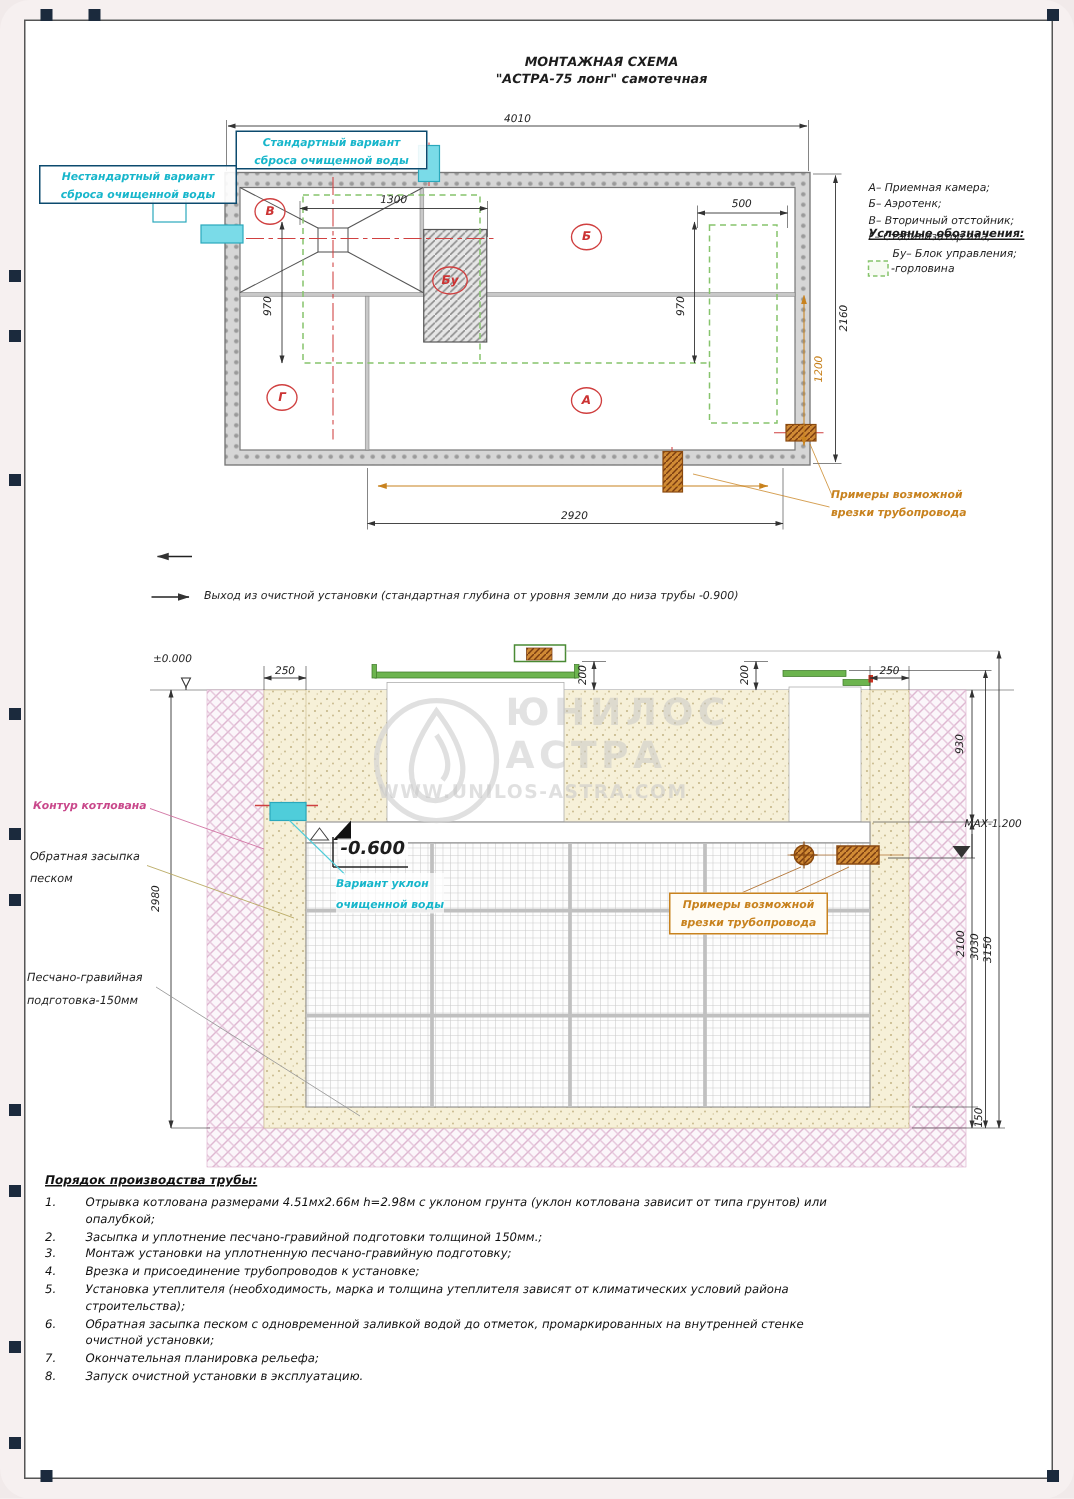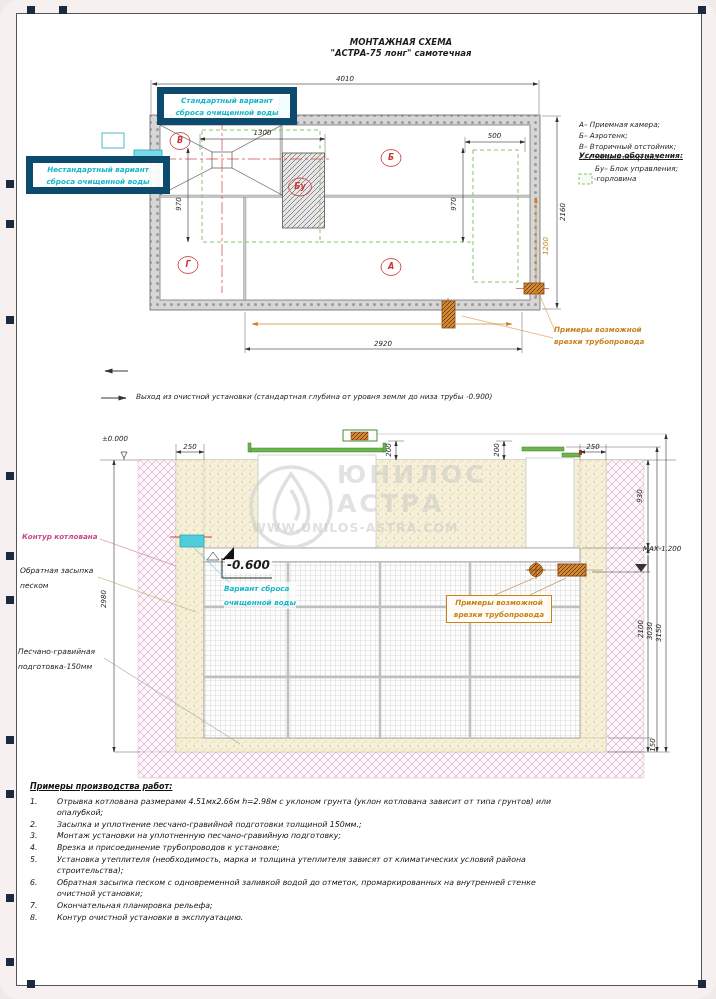--- a/index.html
+++ b/index.html
@@ -11,21 +11,21 @@
   .pre{white-space:pre-line;}
   .c{text-align:center;}
   .rot{transform:rotate(-90deg);}
   .b{font-weight:bold;}
   .dim{font-size:7px;color:#222;}
   .dimo{font-size:7px;color:#c8821e;}
   .big{font-size:12px;font-weight:bold;background:rgba(255,255,255,.85);padding:0 2px;}
   .cyan{color:#17b6cb;}
   .orange{color:#c8821e;}
   .magenta{color:#c9488b;}
-  .cyanbox{position:absolute;border:7px solid #0c4a6e;background:rgba(255,255,255,.9);}
+  .cyanbox{position:absolute;border:1px solid #0c4a6e;background:rgba(255,255,255,.9);}
   .orangebox{position:absolute;border:1px solid #c8821e;background:#fffcf5;}
   .lbl{font-size:7.2px;font-weight:bold;line-height:11.5px;}
   .leg{font-size:7.2px;}
   .note{font-size:7.3px;}
   .comp{font-size:8px;font-weight:bold;color:#cc3333;text-align:center;}
   .wm{font-style:normal;font-weight:bold;color:#c6c6c6;opacity:.5;letter-spacing:3px;font-size:25px;}
   .wo{position:absolute;left:30px;top:781px;width:545px;font-size:7.8px;line-height:11.6px;color:#111;}
   .wo-title{font-size:8px;font-weight:bold;text-decoration:underline;margin-bottom:3px;}
   .wo-item{display:flex;}
   .wo-num{width:27px;flex:0 0 27px;}
@@ -282,21 +282,21 @@
   <div class="t leg" style="left:579px;top:132px;">Б– Аэротенк;</div>
   <div class="t leg" style="left:579px;top:143px;">В– Вторичный отстойник;</div>
   <div class="t leg" style="left:579px;top:154px;">Г– Стабилизатор ила;</div>
   <div class="t leg" style="left:579px;top:165px;padding-left:16px;">Бу– Блок управления;</div>
   <div class="t leg" style="left:594px;top:175px;">-горловина</div>
 
   <div class="cyanbox" style="left:157px;top:87px;width:126px;height:24px;">
     <div class="lbl cyan pre c" style="padding-top:1px;">Стандартный вариант
 сброса очищенной воды</div>
   </div>
-  <div class="cyanbox" style="left:26px;top:110px;width:130px;height:24px;margin-top:46px;">
+  <div class="cyanbox" style="left:26px;top:110px;width:130px;height:24px;">
     <div class="lbl cyan pre c" style="padding-top:1px;">Нестандартный вариант
 сброса очищенной воды</div>
   </div>
   <div class="t lbl orange pre" style="left:554px;top:324px;">Примеры возможной
 врезки трубопровода</div>
 
   <div class="t comp" style="left:172px;top:136px;width:16px;">В</div>
   <div class="t comp" style="left:383px;top:153px;width:16px;">Б</div>
   <div class="t comp" style="left:289px;top:182px;width:22px;">Бу</div>
   <div class="t comp" style="left:180px;top:260px;width:16px;">Г</div>
@@ -325,33 +325,33 @@
   <div class="t dim c rot" style="left:639px;top:629px;width:40px;">3150</div>
   <div class="t dim c rot" style="left:633px;top:741px;width:40px;">150</div>
   <div class="t dim" style="left:643px;top:545px;">МАХ-1.200</div>
   <div class="t big" style="left:225px;top:559px;">-0.600</div>
 
   <div class="t lbl magenta" style="left:22px;top:531px;">Контур котлована</div>
   <div class="t pre" style="left:20px;top:564px;font-size:7.5px;line-height:14.5px;">Обратная засыпка
 песком</div>
   <div class="t pre" style="left:18px;top:645px;font-size:7.5px;line-height:14.5px;">Песчано-гравийная
 подготовка-150мм</div>
-  <div class="t lbl cyan pre" style="left:224px;top:582px;background:rgba(255,255,255,.7);line-height:13.5px;">Вариант сброса
+  <div class="t lbl cyan pre" style="left:224px;top:582px;background:rgba(255,255,255,.7);line-height:13.5px;">Вариант уклон
 очищенной воды</div>
   <div class="orangebox" style="left:446px;top:595px;width:104px;height:26px;">
     <div class="lbl orange pre c" style="padding-top:1px;">Примеры возможной
 врезки трубопровода</div>
   </div>
 
   <div class="t wm" style="left:337px;top:461px;">ЮНИЛОС</div>
   <div class="t" style="left:252px;top:521px;font-style:normal;font-weight:bold;font-size:12.5px;color:#c8c8c8;opacity:.55;letter-spacing:1px;">WWW.UNILOS-ASTRA.COM</div>
   <div class="t wm" style="left:337px;top:490px;">АСТРА</div>
 
   <div class="wo">
-    <div class="wo-title">Примеры производства работ:</div>
+    <div class="wo-title">Порядок производства трубы:</div>
     <div class="wo-item">
         <span class="wo-num">1.</span>
         <span class="wo-text">Отрывка котлована размерами 4.51мх2.66м h=2.98м с уклоном грунта (уклон котлована зависит от типа грунтов) или опалубкой;</span>
       </div>
     <div class="wo-item">
         <span class="wo-num">2.</span>
         <span class="wo-text">Засыпка и уплотнение песчано-гравийной подготовки толщиной 150мм.;</span>
       </div>
     <div class="wo-item">
         <span class="wo-num">3.</span>
@@ -368,16 +368,16 @@
     <div class="wo-item">
         <span class="wo-num">6.</span>
         <span class="wo-text">Обратная засыпка песком с одновременной заливкой водой до отметок, промаркированных на внутренней стенке очистной установки;</span>
       </div>
     <div class="wo-item">
         <span class="wo-num">7.</span>
         <span class="wo-text">Окончательная планировка рельефа;</span>
       </div>
     <div class="wo-item">
         <span class="wo-num">8.</span>
-        <span class="wo-text">Контур очистной установки в эксплуатацию.</span>
+        <span class="wo-text">Запуск очистной установки в эксплуатацию.</span>
       </div>
   </div>
 </div>
 
 </body></html>

